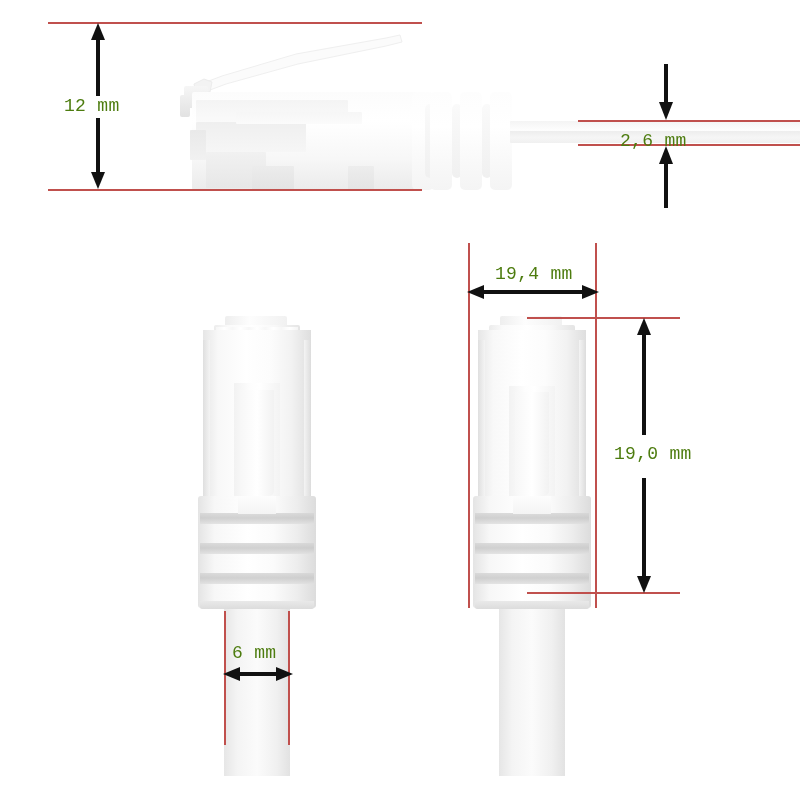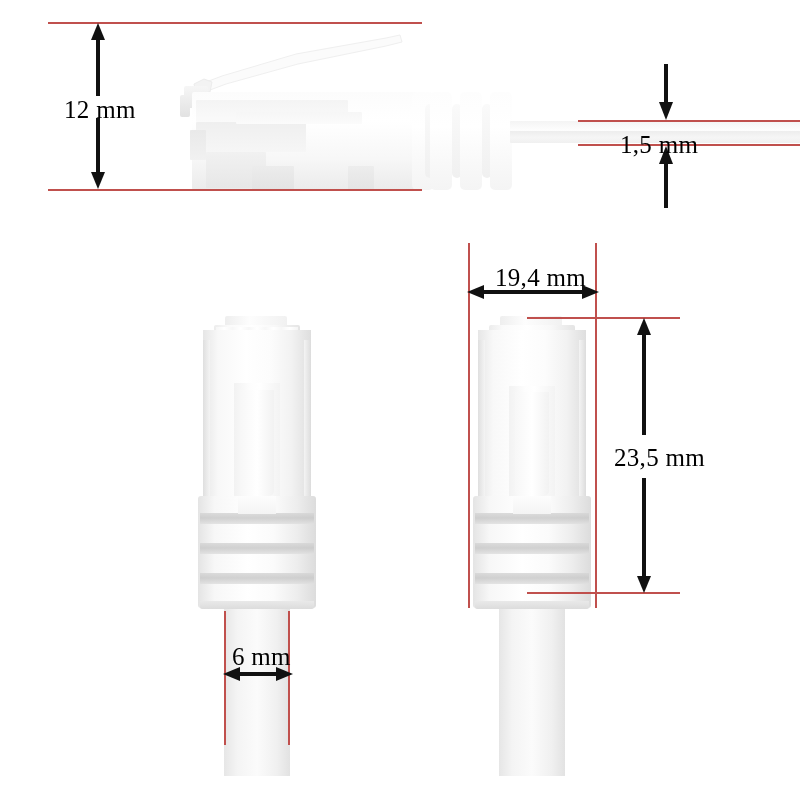--- a/index.html
+++ b/index.html
@@ -23,23 +23,23 @@
     height: 2px;
     background: #c0504d;
   }
   .red-v {
     position: absolute;
     width: 2px;
     background: #c0504d;
   }
   .dim-label {
     position: absolute;
-    color: #000000;
-    font-size: 25px;
-    font-family: Liberation Serif, serif;
+    color: #4d7c0f;
+    font-size: 18px;
+    font-family: Liberation Mono, monospace;
     white-space: nowrap;
     letter-spacing: 0.3px;
   }
   .dim-svg {
     position: absolute;
     overflow: visible;
   }
 
   
   #side-view { position: absolute; left: 0; top: 0; width: 800px; height: 250px; }
@@ -185,21 +185,21 @@
 
     <svg class="dim-svg" style="left:654px; top:64px;" width="24" height="58">
       <line x1="12" y1="0" x2="12" y2="42" stroke="#111111" stroke-width="4"></line>
       <polygon points="12,56 5,38 19,38" fill="#111111"></polygon>
     </svg>
     <svg class="dim-svg" style="left:654px; top:144px;" width="24" height="64">
       <line x1="12" y1="20" x2="12" y2="64" stroke="#111111" stroke-width="4"></line>
       <polygon points="12,2 5,20 19,20" fill="#111111"></polygon>
     </svg>
 
-    <div class="dim-label" style="left:620px; top:131px;">1,5 mm</div>
+    <div class="dim-label" style="left:620px; top:131px;">2,6 mm</div>
   </div>
 
   <div class="fv-wrap" style="left:0; top:0; width:400px; height:652px;">
 
     <div class="fv-tab" style="left:225px; top:316px; width:62px; height:12px;"></div>
 
     <div class="fv-head" style="left:214px; top:325px; width:86px; height:58px;"></div>
 
     <div class="fv-window" style="left:216px; top:327px; width:82px; height:54px;
          background:linear-gradient(90deg,#f6f6f6 0%,#ffffff 10%,#f7f7f7 20%,#ffffff 30%,#f7f7f7 40%,#ffffff 50%,#f7f7f7 60%,#ffffff 70%,#f7f7f7 80%,#ffffff 90%,#f4f4f4 100%);"></div>
@@ -303,16 +303,16 @@
 
     <svg class="dim-svg" style="left:632px; top:317px;" width="24" height="118">
       <line x1="12" y1="6" x2="12" y2="118" stroke="#111111" stroke-width="4"></line>
       <polygon points="12,1 5,18 19,18" fill="#111111"></polygon>
     </svg>
     <svg class="dim-svg" style="left:632px; top:478px;" width="24" height="116">
       <line x1="12" y1="0" x2="12" y2="110" stroke="#111111" stroke-width="4"></line>
       <polygon points="12,115 5,98 19,98" fill="#111111"></polygon>
     </svg>
 
-    <div class="dim-label" style="left:614px; top:444px;">23,5 mm</div>
+    <div class="dim-label" style="left:614px; top:444px;">19,0 mm</div>
   </div>
 
 </div>
 
 </body></html>

